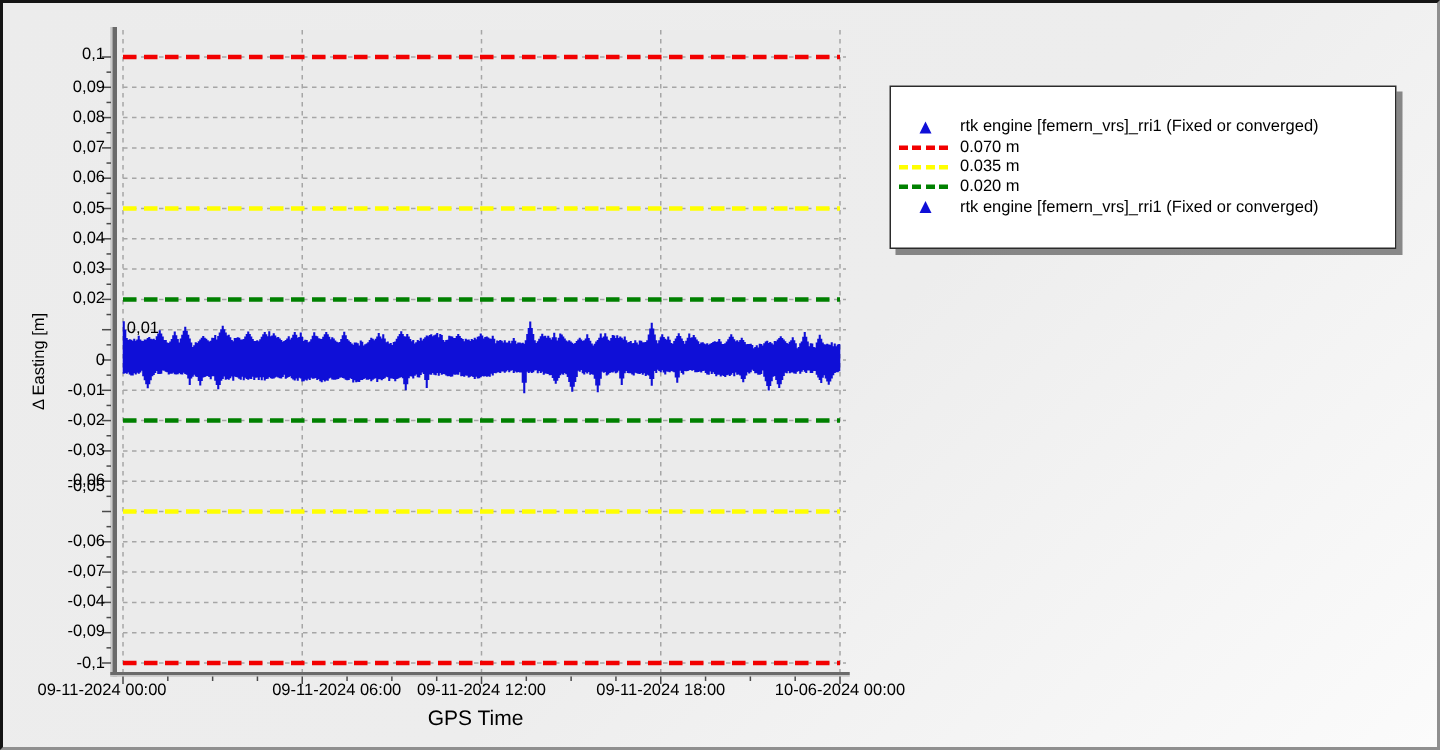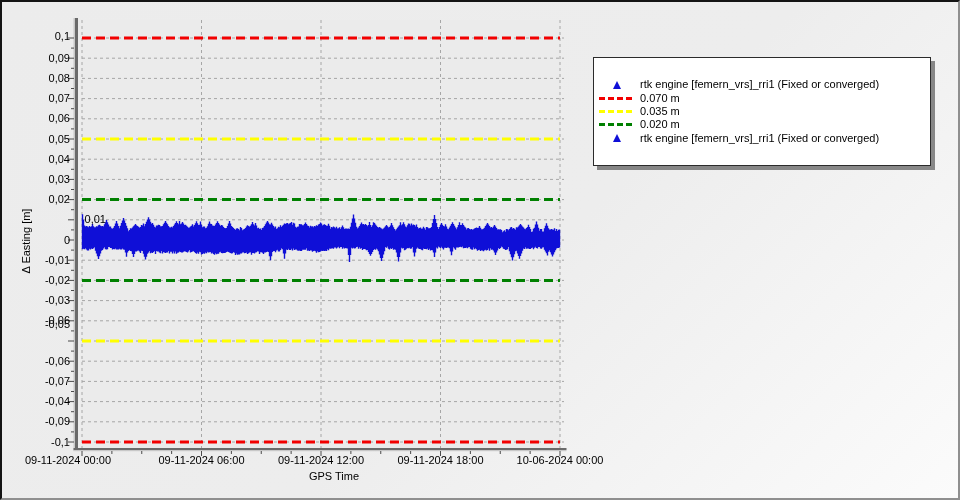--- a/index.html
+++ b/index.html
@@ -8,21 +8,21 @@
     font-family:"Liberation Sans",sans-serif;color:#000;
     background:linear-gradient(135deg,#ececec 0%,#ededed 55%,#fbfbfb 100%);
     border-top:2px solid #141414;border-left:2px solid #141414;
     border-right:2px solid #8f8f8f;border-bottom:2px solid #8f8f8f;
   }
   svg.plot-layer{position:absolute;left:0;top:0;}
   .ytick{position:absolute;left:22px;width:46px;text-align:right;font-size:11px;line-height:13px;}
   .xtick{position:absolute;width:132px;text-align:center;font-size:11px;line-height:13px;top:452px;}
   .axis-title-y{position:absolute;left:24px;top:239px;transform:translate(-50%,-50%) rotate(-90deg);
     font-size:11px;white-space:nowrap;}
-  .axis-title-x{position:absolute;left:332px;top:468px;transform:translateX(-50%);font-size:11px;}
+  .axis-title-x{position:absolute;left:315px;top:468px;transform:translateX(-50%);font-size:14px;}
   .legend{position:absolute;left:591px;top:55px;width:336px;background:#ffffff;
     border:1px solid #2b2b2b;box-shadow:4px 4px 0 rgba(70,70,70,0.62);padding:20px 0;}
   .lrow{display:flex;align-items:center;height:13.4px;}
   .lsym{flex:0 0 46px;display:flex;justify-content:center;align-items:center;}
   .llbl{font-size:11px;line-height:13px;white-space:nowrap;}
   .tri{width:0;height:0;border-left:4.5px solid transparent;border-right:4.5px solid transparent;
     border-bottom:8px solid #0f0fd7;}
   .dashsw{width:36px;height:3px;}
 </style>
 </head>
@@ -154,21 +154,21 @@
       <div class="ytick" style="top: 312.3px;">-0,06</div>
       <div class="ytick" style="top: 316px;">-0,05</div>
       <div class="ytick" style="top: 352.7px;">-0,06</div>
       <div class="ytick" style="top: 372.9px;">-0,07</div>
       <div class="ytick" style="top: 393.1px;">-0,04</div>
       <div class="ytick" style="top: 413.3px;">-0,09</div>
       <div class="ytick" style="top: 433.5px;">-0,1</div>
     </div>
   <div id="xtick-container">
       <div class="xtick" style="left: 0;">09-11-2024 00:00</div>
-      <div class="xtick" style="left: 133.5px;">09-11-2024 06:00</div>
+      <div class="xtick" style="left: 133.5px; text-align: right;">09-11-2024 06:00</div>
       <div class="xtick" style="left: 253px;">09-11-2024 12:00</div>
       <div class="xtick" style="left: 372.5px;">09-11-2024 18:00</div>
       <div class="xtick" style="left: 492px;">10-06-2024 00:00</div>
     </div>
 
   <div class="axis-title-y">Δ Easting [m]</div>
   <div class="axis-title-x">GPS Time</div>
 
   <div class="legend" id="legend-box">
       <div class="lrow">

